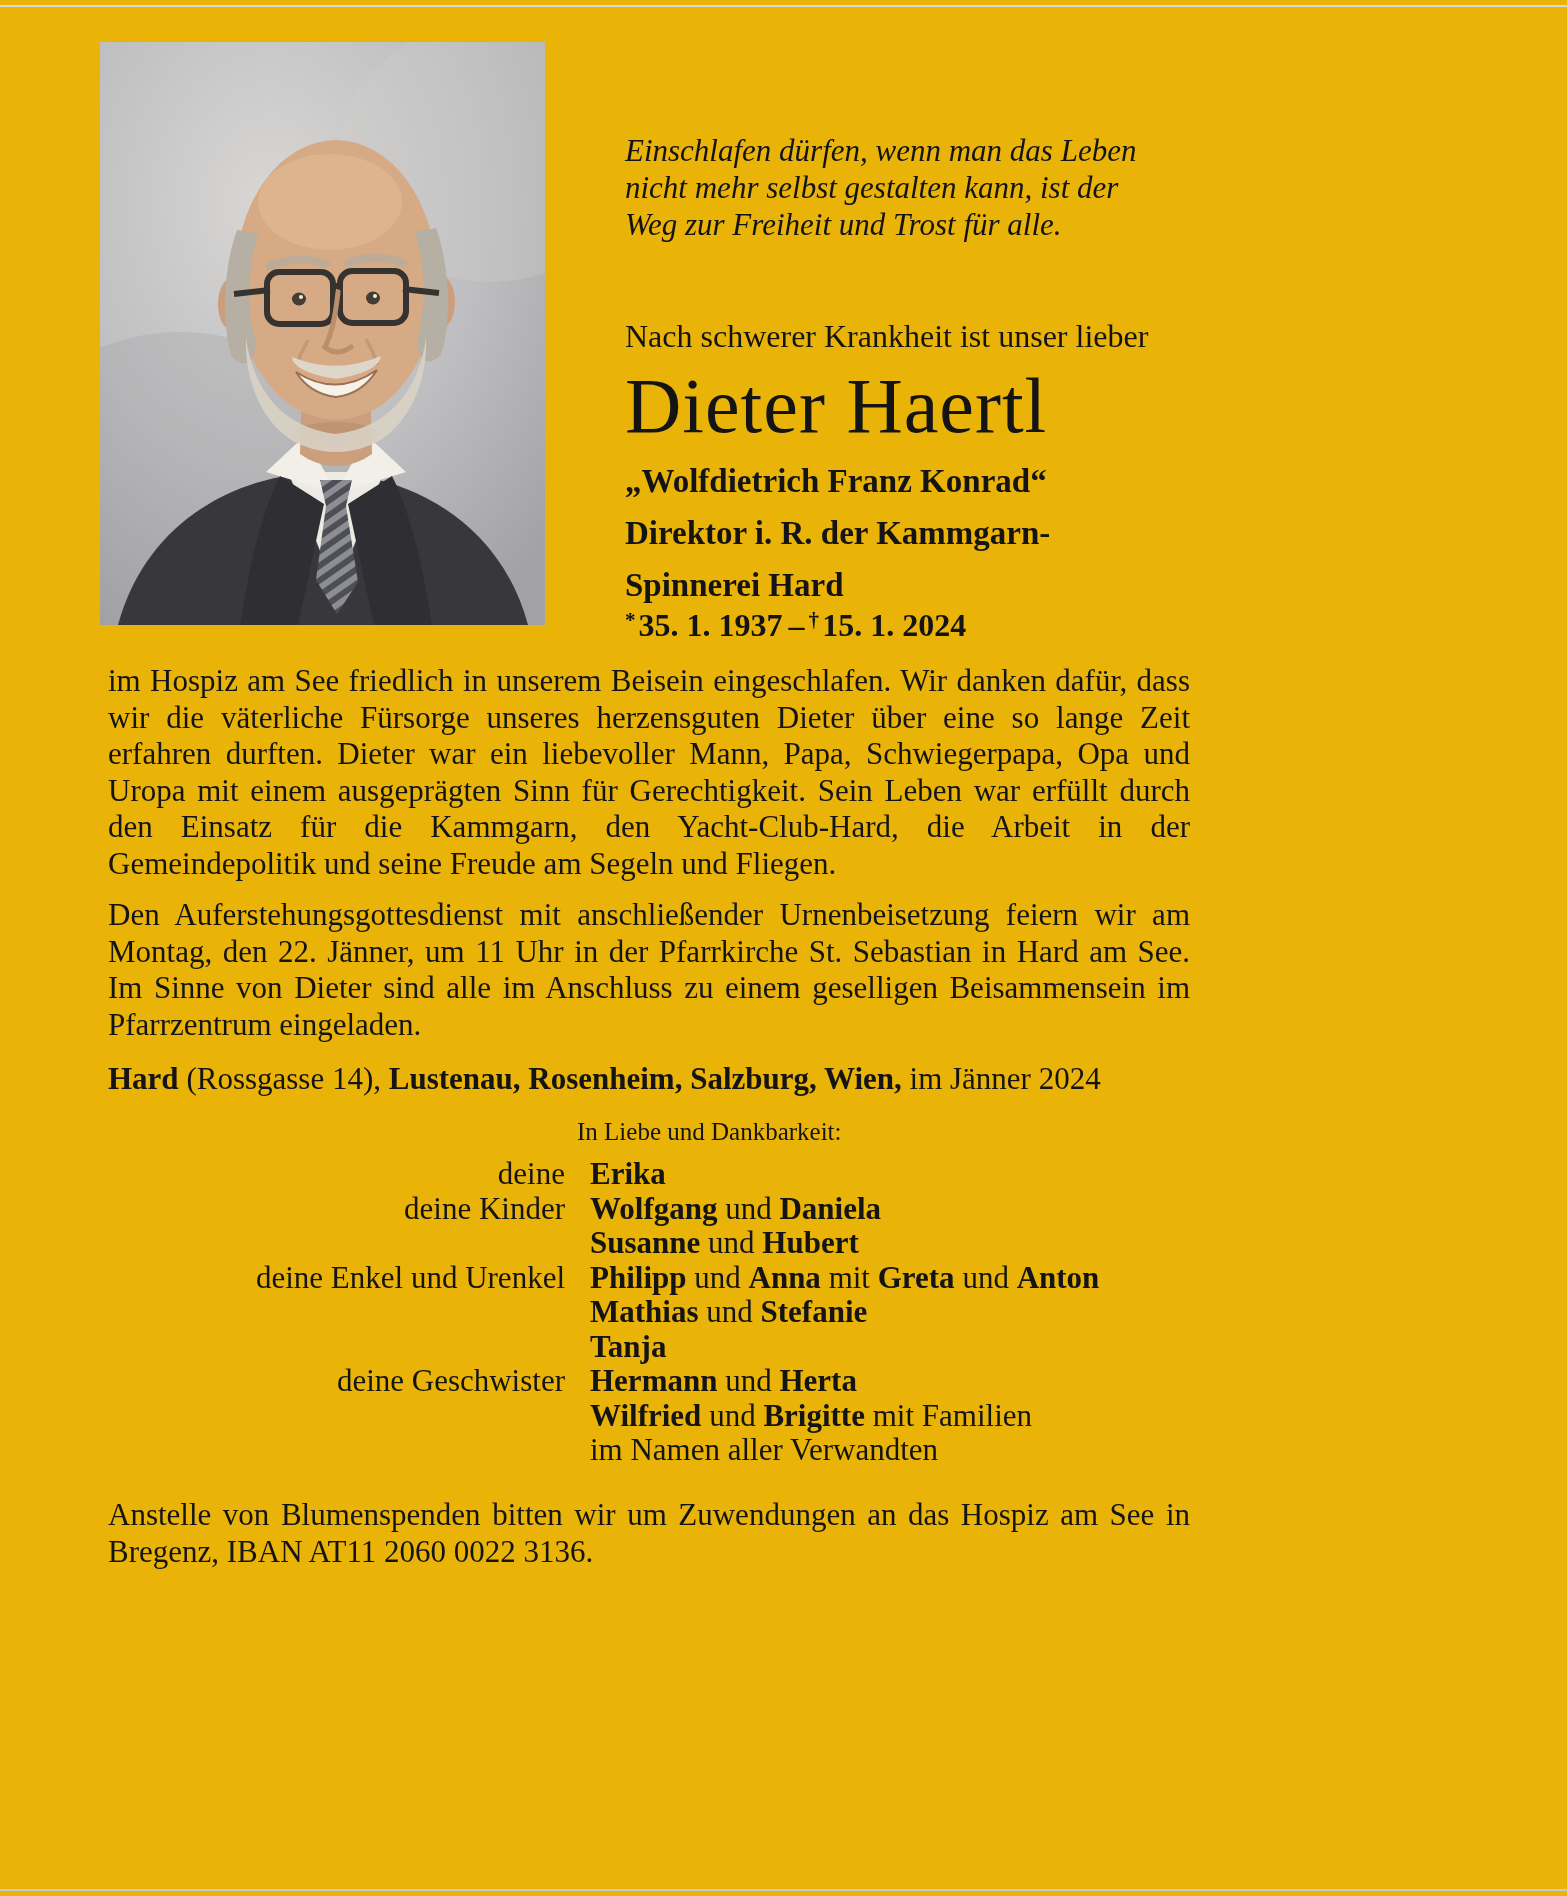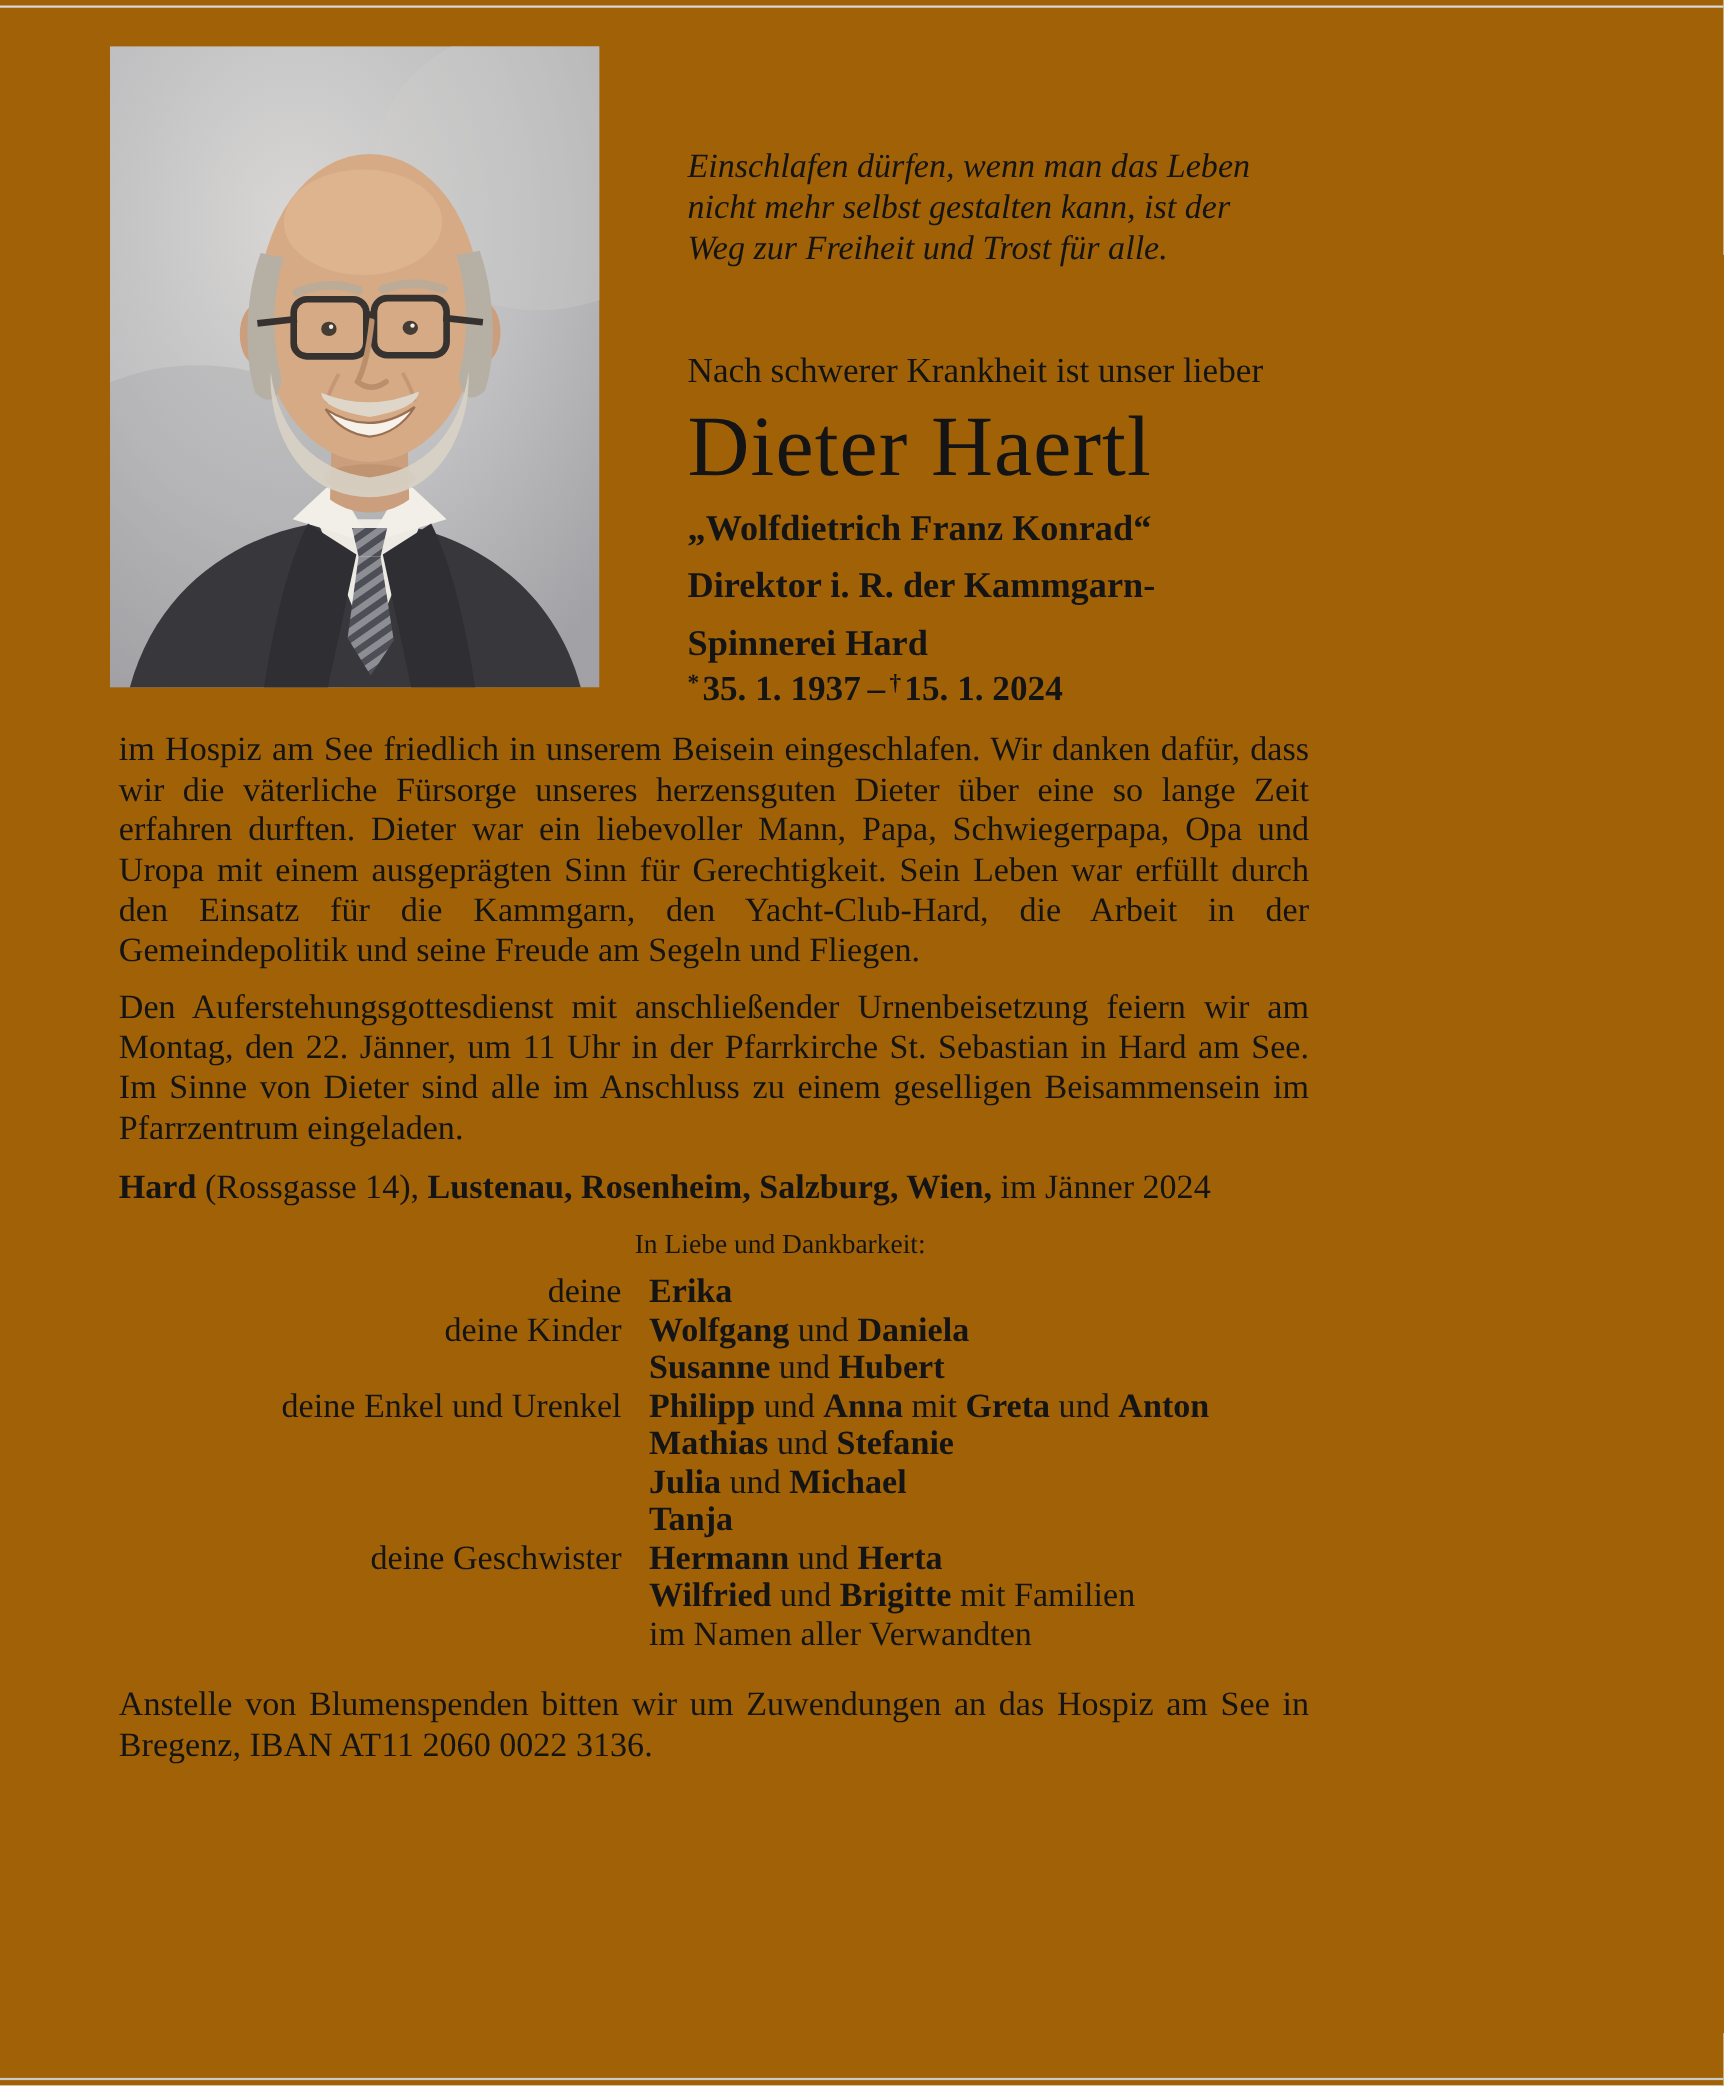--- a/index.html
+++ b/index.html
@@ -1,19 +1,19 @@
 <!DOCTYPE html>
 <html lang="de"><head>
 <meta charset="utf-8">
 <style>
   * { margin:0; padding:0; box-sizing:border-box; }
   html, body { background:#ffffff; }
   .page {
     width:1567px; height:1896px; margin:0 auto; position:relative;
-    background:#a16207; color:#141414; overflow:hidden;
+    background:#eab308; color:#141414; overflow:hidden;
     font-family:"Liberation Serif","DejaVu Serif",serif;
   }
   .rule { position:absolute; left:0; right:0; height:2px; background:#d8d8d8; }
   .rule-top { top:5px; }
   .rule-bottom { bottom:5px; background:#c9c9c9; }
 
   .header { position:relative; height:648px; }
   .photo { position:absolute; left:100px; top:42px; width:445px; height:583px; }
   .photo svg { display:block; width:100%; height:100%; }
 
@@ -150,21 +150,20 @@
         <div class="family-line">
           <div class="family-label">deine Enkel und Urenkel</div>
           <div class="family-names"><span class="b">Philipp</span><span> und </span><span class="b">Anna</span><span> mit </span><span class="b">Greta</span><span> und </span><span class="b">Anton</span></div>
         </div>
         <div class="family-line">
           <div class="family-label"></div>
           <div class="family-names"><span class="b">Mathias</span><span> und </span><span class="b">Stefanie</span></div>
         </div>
         <div class="family-line">
           <div class="family-label"></div>
-          <div class="family-names"><span class="b">Julia</span><span> und </span><span class="b">Michael</span></div>
         </div>
         <div class="family-line">
           <div class="family-label"></div>
           <div class="family-names"><span class="b">Tanja</span></div>
         </div>
         <div class="family-line">
           <div class="family-label">deine Geschwister</div>
           <div class="family-names"><span class="b">Hermann</span><span> und </span><span class="b">Herta</span></div>
         </div>
         <div class="family-line">

